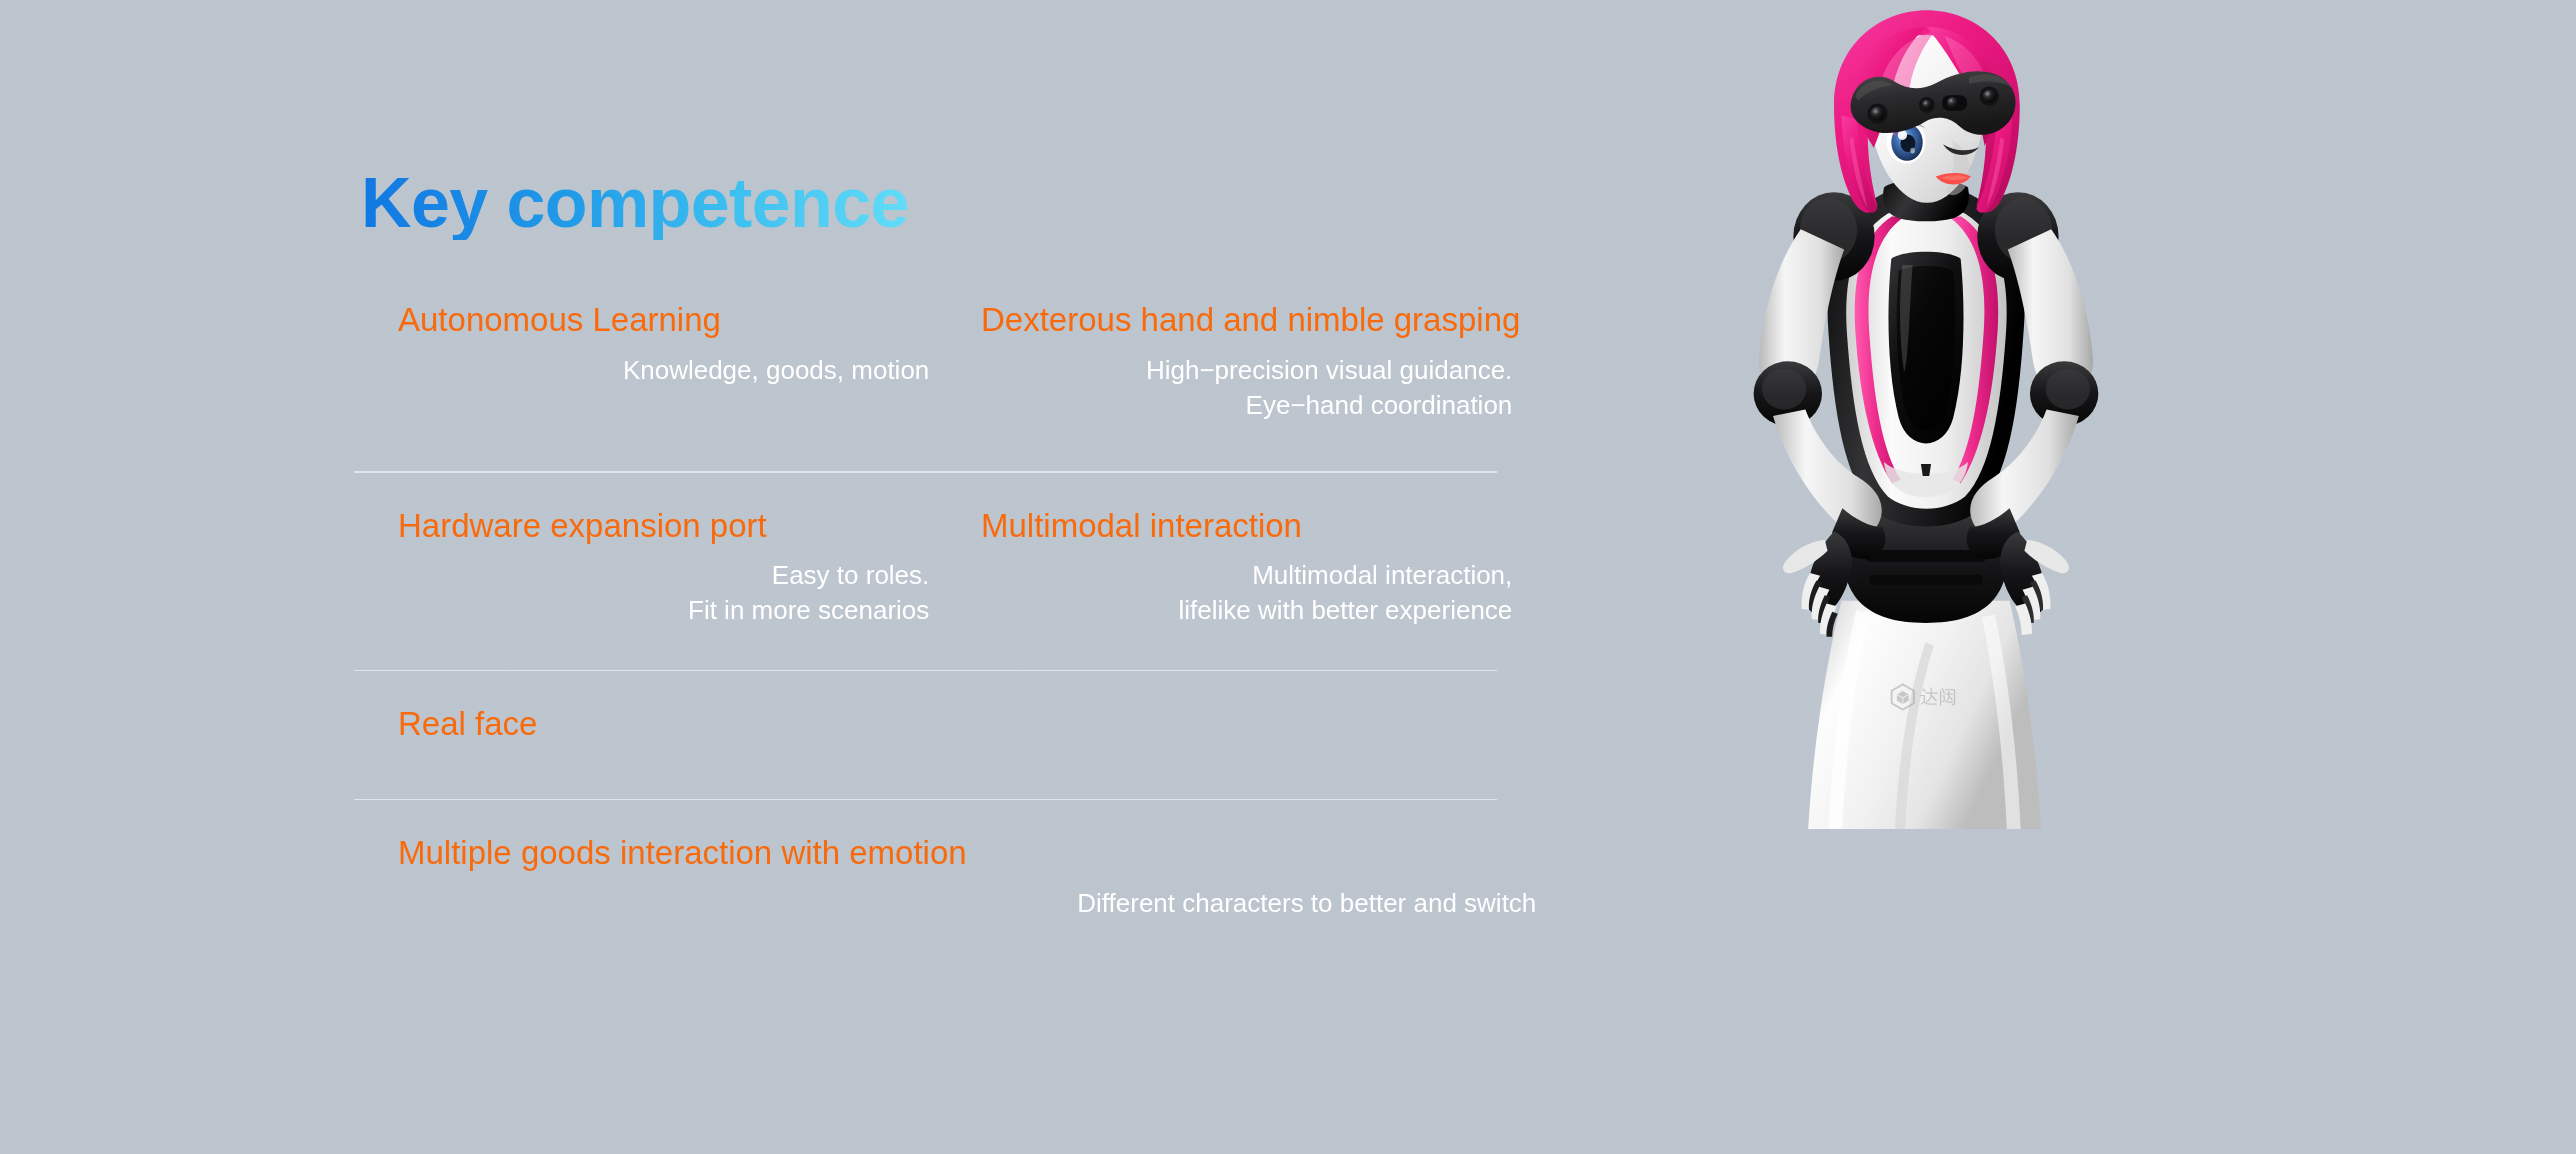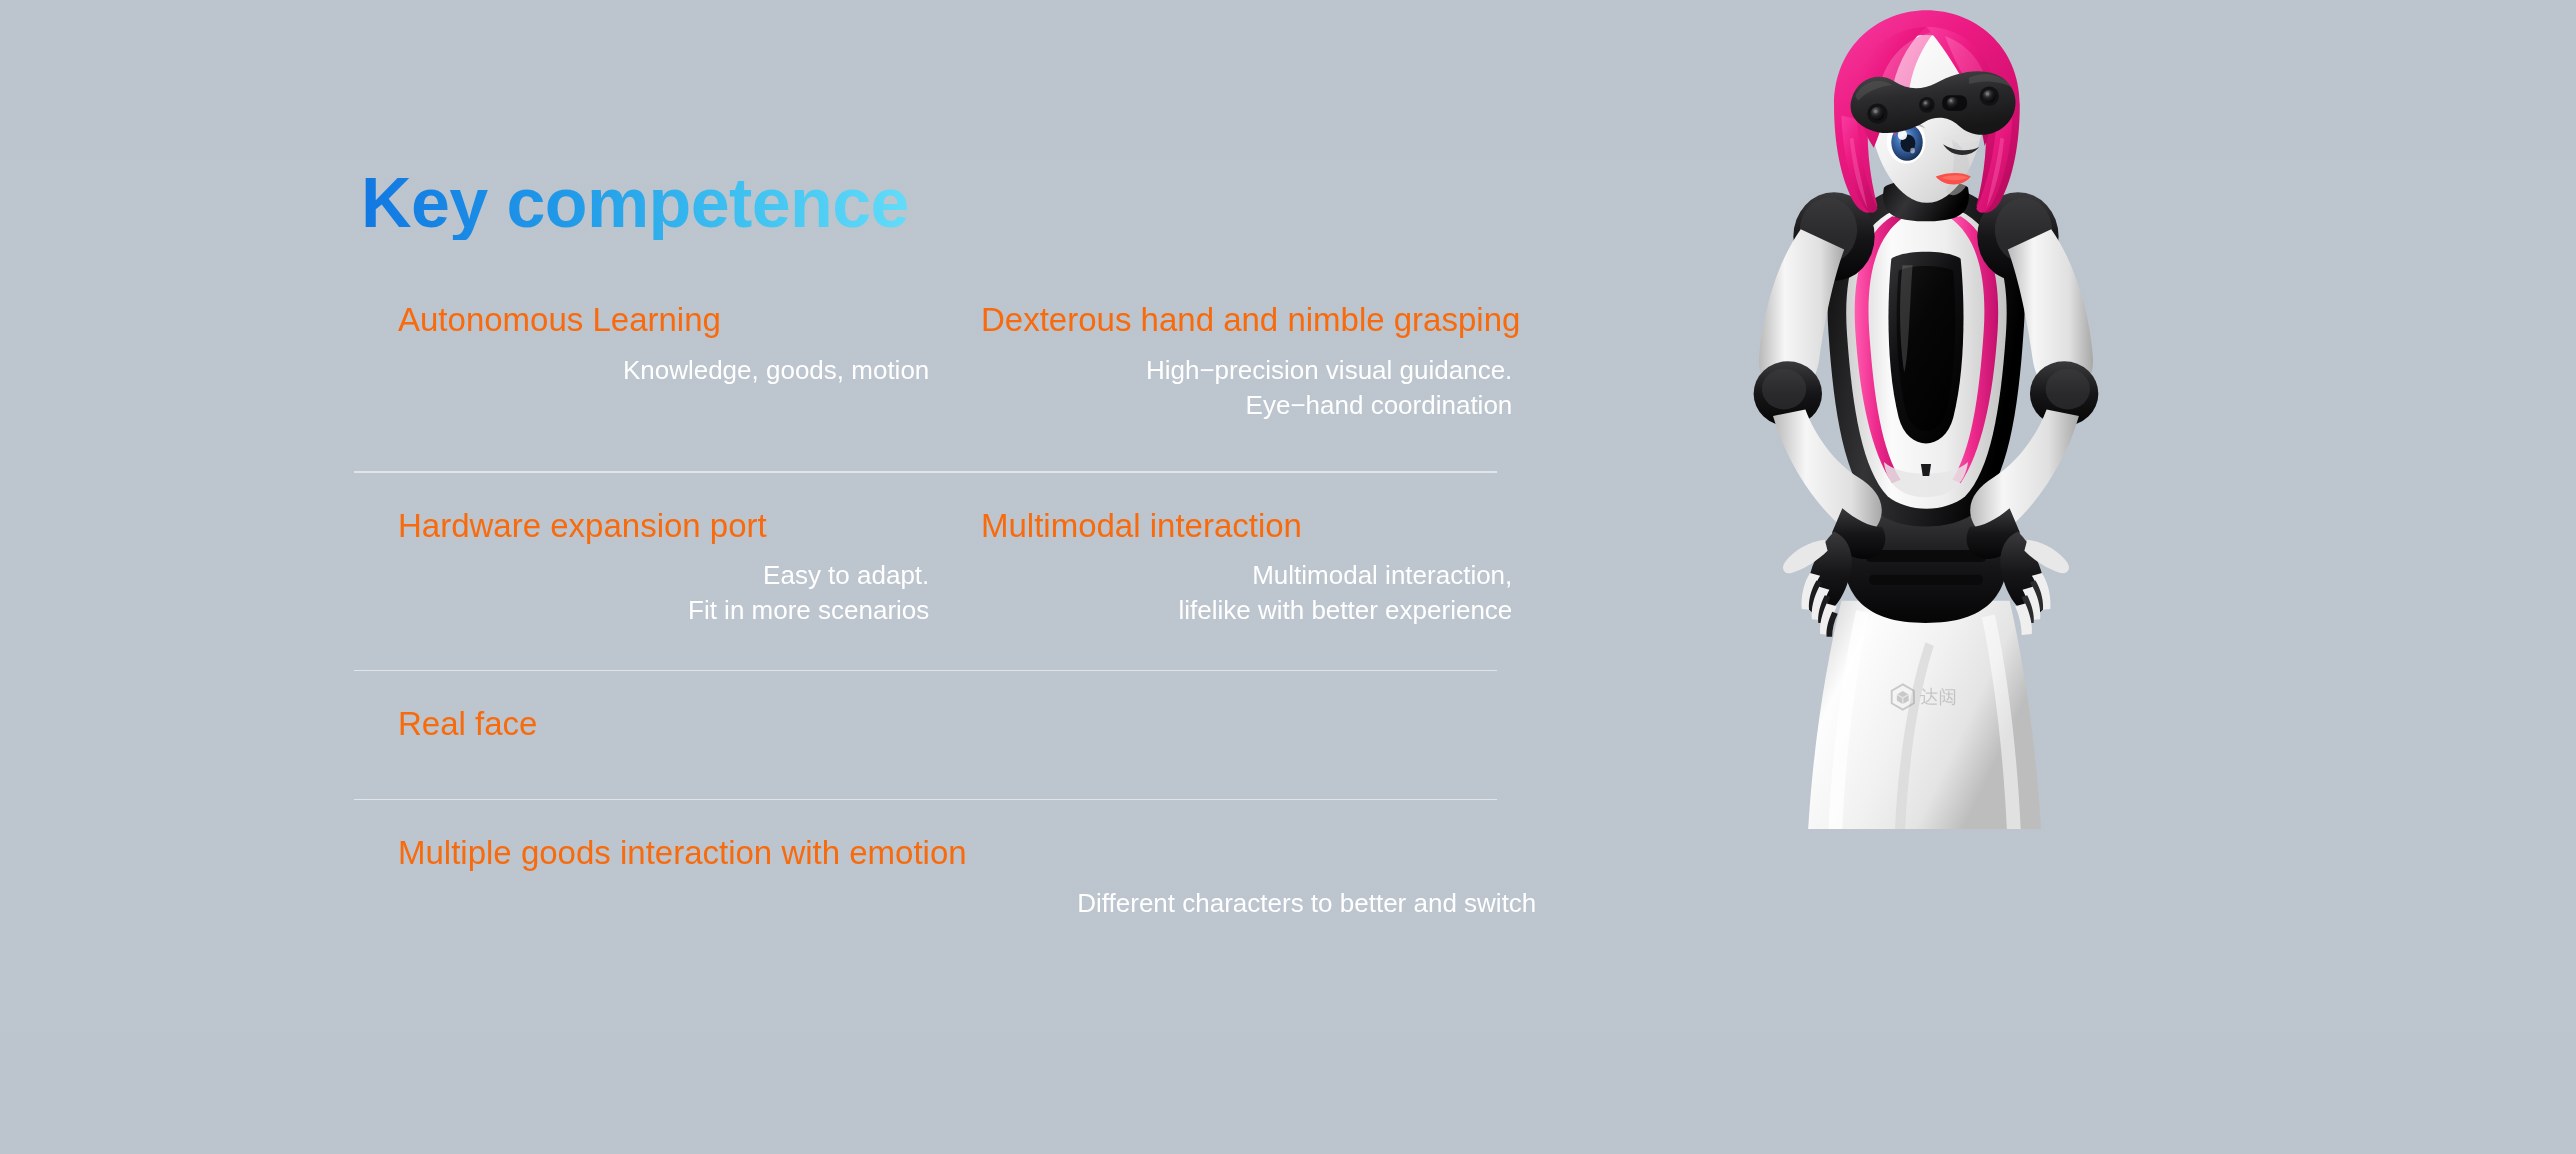--- a/index.html
+++ b/index.html
@@ -124,21 +124,21 @@
       </div>
     </div>
 
     <div class="sp-a"></div>
     <div class="divider"></div>
     <div class="sp-b"></div>
 
     <div class="frow">
       <div class="fcol">
         <p class="fhead">Hardware expansion port</p>
-        <p class="fbody">Easy to adapt.
+        <p class="fbody">Easy to roles.
 Fit in more scenarios</p>
       </div>
       <div class="fcol">
         <p class="fhead">Multimodal interaction</p>
         <p class="fbody">Multimodal interaction,
 lifelike with better experience</p>
       </div>
     </div>
 
     <div class="sp-c"></div>

